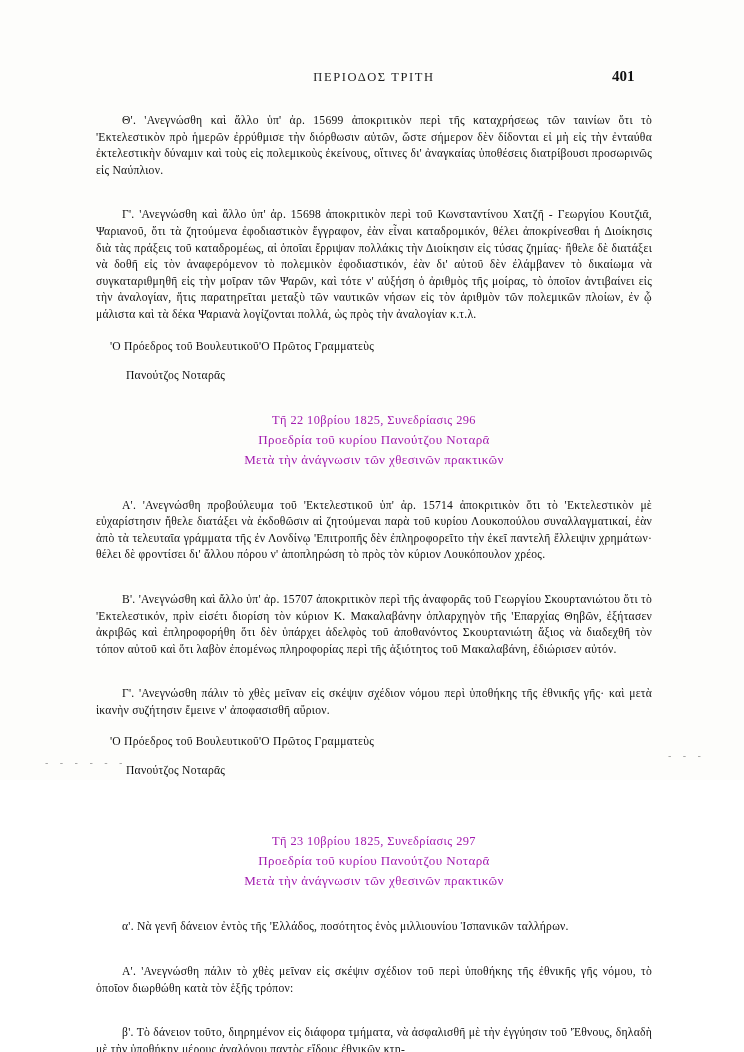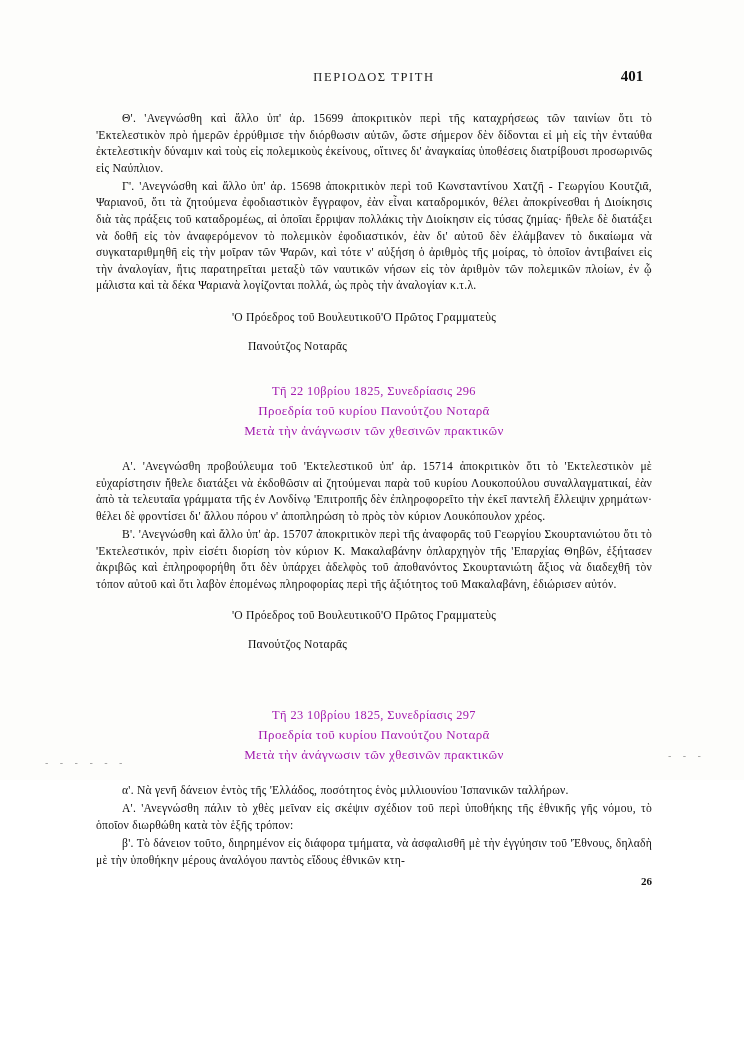--- a/index.html
+++ b/index.html
@@ -40,37 +40,38 @@
     font-size: 12.5px;
     letter-spacing: 1.6px;
     color: #1b1b1b;
     padding-left: 40px;
   }
   .folio {
     font-size: 15px;
     font-weight: bold;
     color: #111;
     min-width: 40px;
-    text-align: center;
+    text-align: left;
   }
   p.para {
     margin: 0 0 1.5px 0;
     font-size: 11.6px;
     line-height: 16.6px;
     text-align: justify;
     text-justify: inter-word;
     letter-spacing: 0.25px;
     color: #101010;
   }
   p.indent {
     text-indent: 26px;
+    margin-top: 28px;
   }
   .sig-row {
     display: flex;
-    justify-content: center;
+    justify-content: flex-start;
     margin-top: 16px;
     margin-bottom: 6px;
     font-size: 11.6px;
     letter-spacing: 0.25px;
   }
   .sig-left {
     padding-left: 14px;
   }
   .sig-left .name {
     display: block;
@@ -147,20 +148,21 @@
 
     <div class="session-block">
       <div class="line">Τῆ 22 10βρίου 1825, Συνεδρίασις 296</div>
       <div class="line sub">Προεδρία τοῦ κυρίου Πανούτζου Νοταρᾶ</div>
       <div class="line sub">Μετὰ τὴν ἀνάγνωσιν τῶν χθεσινῶν πρακτικῶν</div>
     </div>
 
     <div>
       <p class="para indent">Α'. 'Ανεγνώσθη προβούλευμα τοῦ 'Εκτελεστικοῦ ὑπ' ἀρ. 15714 ἀποκριτικὸν ὅτι τὸ 'Εκτελεστικὸν μὲ εὐχαρίστησιν ἤθελε διατάξει νὰ ἐκδοθῶσιν αἱ ζητούμεναι παρὰ τοῦ κυρίου Λουκοπούλου συναλλαγματικαί, ἐὰν ἀπὸ τὰ τελευταῖα γράμματα τῆς ἐν Λονδίνῳ 'Επιτροπῆς δὲν ἐπληροφορεῖτο τὴν ἐκεῖ παντελῆ ἔλλειψιν χρημάτων· θέλει δὲ φροντίσει δι' ἄλλου πόρου ν' ἀποπληρώση τὸ πρὸς τὸν κύριον Λουκόπουλον χρέος.</p>
       <p class="para indent">Β'. 'Ανεγνώσθη καὶ ἄλλο ὑπ' ἀρ. 15707 ἀποκριτικὸν περὶ τῆς ἀναφορᾶς τοῦ Γεωργίου Σκουρτανιώτου ὅτι τὸ 'Εκτελεστικόν, πρὶν εἰσέτι διορίση τὸν κύριον Κ. Μακαλαβάνην ὁπλαρχηγὸν τῆς 'Επαρχίας Θηβῶν, ἐξήτασεν ἀκριβῶς καὶ ἐπληροφορήθη ὅτι δὲν ὑπάρχει ἀδελφὸς τοῦ ἀποθανόντος Σκουρτανιώτη ἄξιος νὰ διαδεχθῆ τὸν τόπον αὐτοῦ καὶ ὅτι λαβὸν ἐπομένως πληροφορίας περὶ τῆς ἀξιότητος τοῦ Μακαλαβάνη, ἐδιώρισεν αὐτόν.</p>
+      <p class="para indent">Γ'. 'Ανεγνώσθη πάλιν τὸ χθὲς μεῖναν εἰς σκέψιν σχέδιον νόμου περὶ ὑποθήκης τῆς ἐθνικῆς γῆς· καὶ μετὰ ἱκανὴν συζήτησιν ἔμεινε ν' ἀποφασισθῆ αὔριον.</p>
 
       <div class="sig-row">
         <div class="sig-left">
           <span>'Ο Πρόεδρος τοῦ Βουλευτικοῦ</span>
           <span class="name">Πανούτζος Νοταρᾶς</span>
         </div>
         <div class="sig-right">'Ο Πρῶτος Γραμματεὺς</div>
       </div>
     </div>
 

